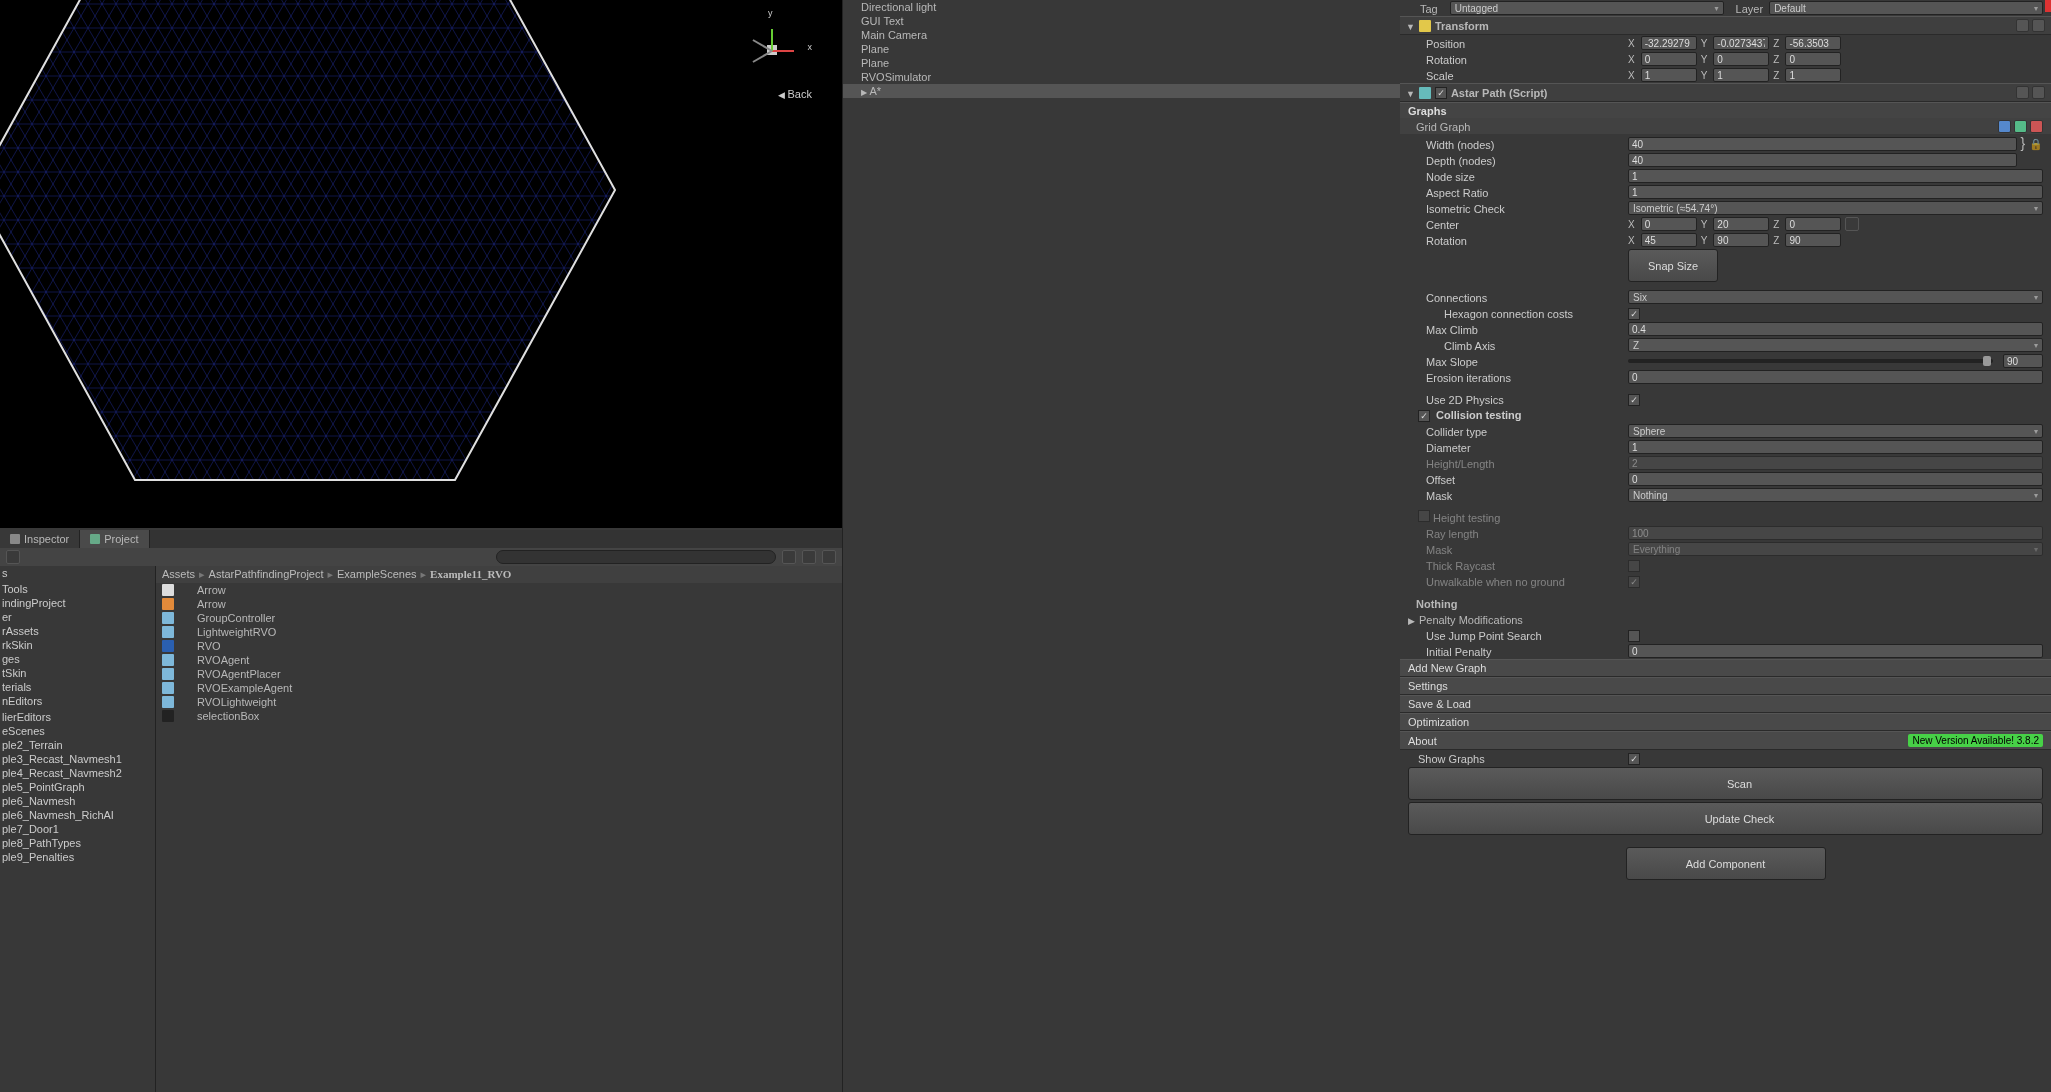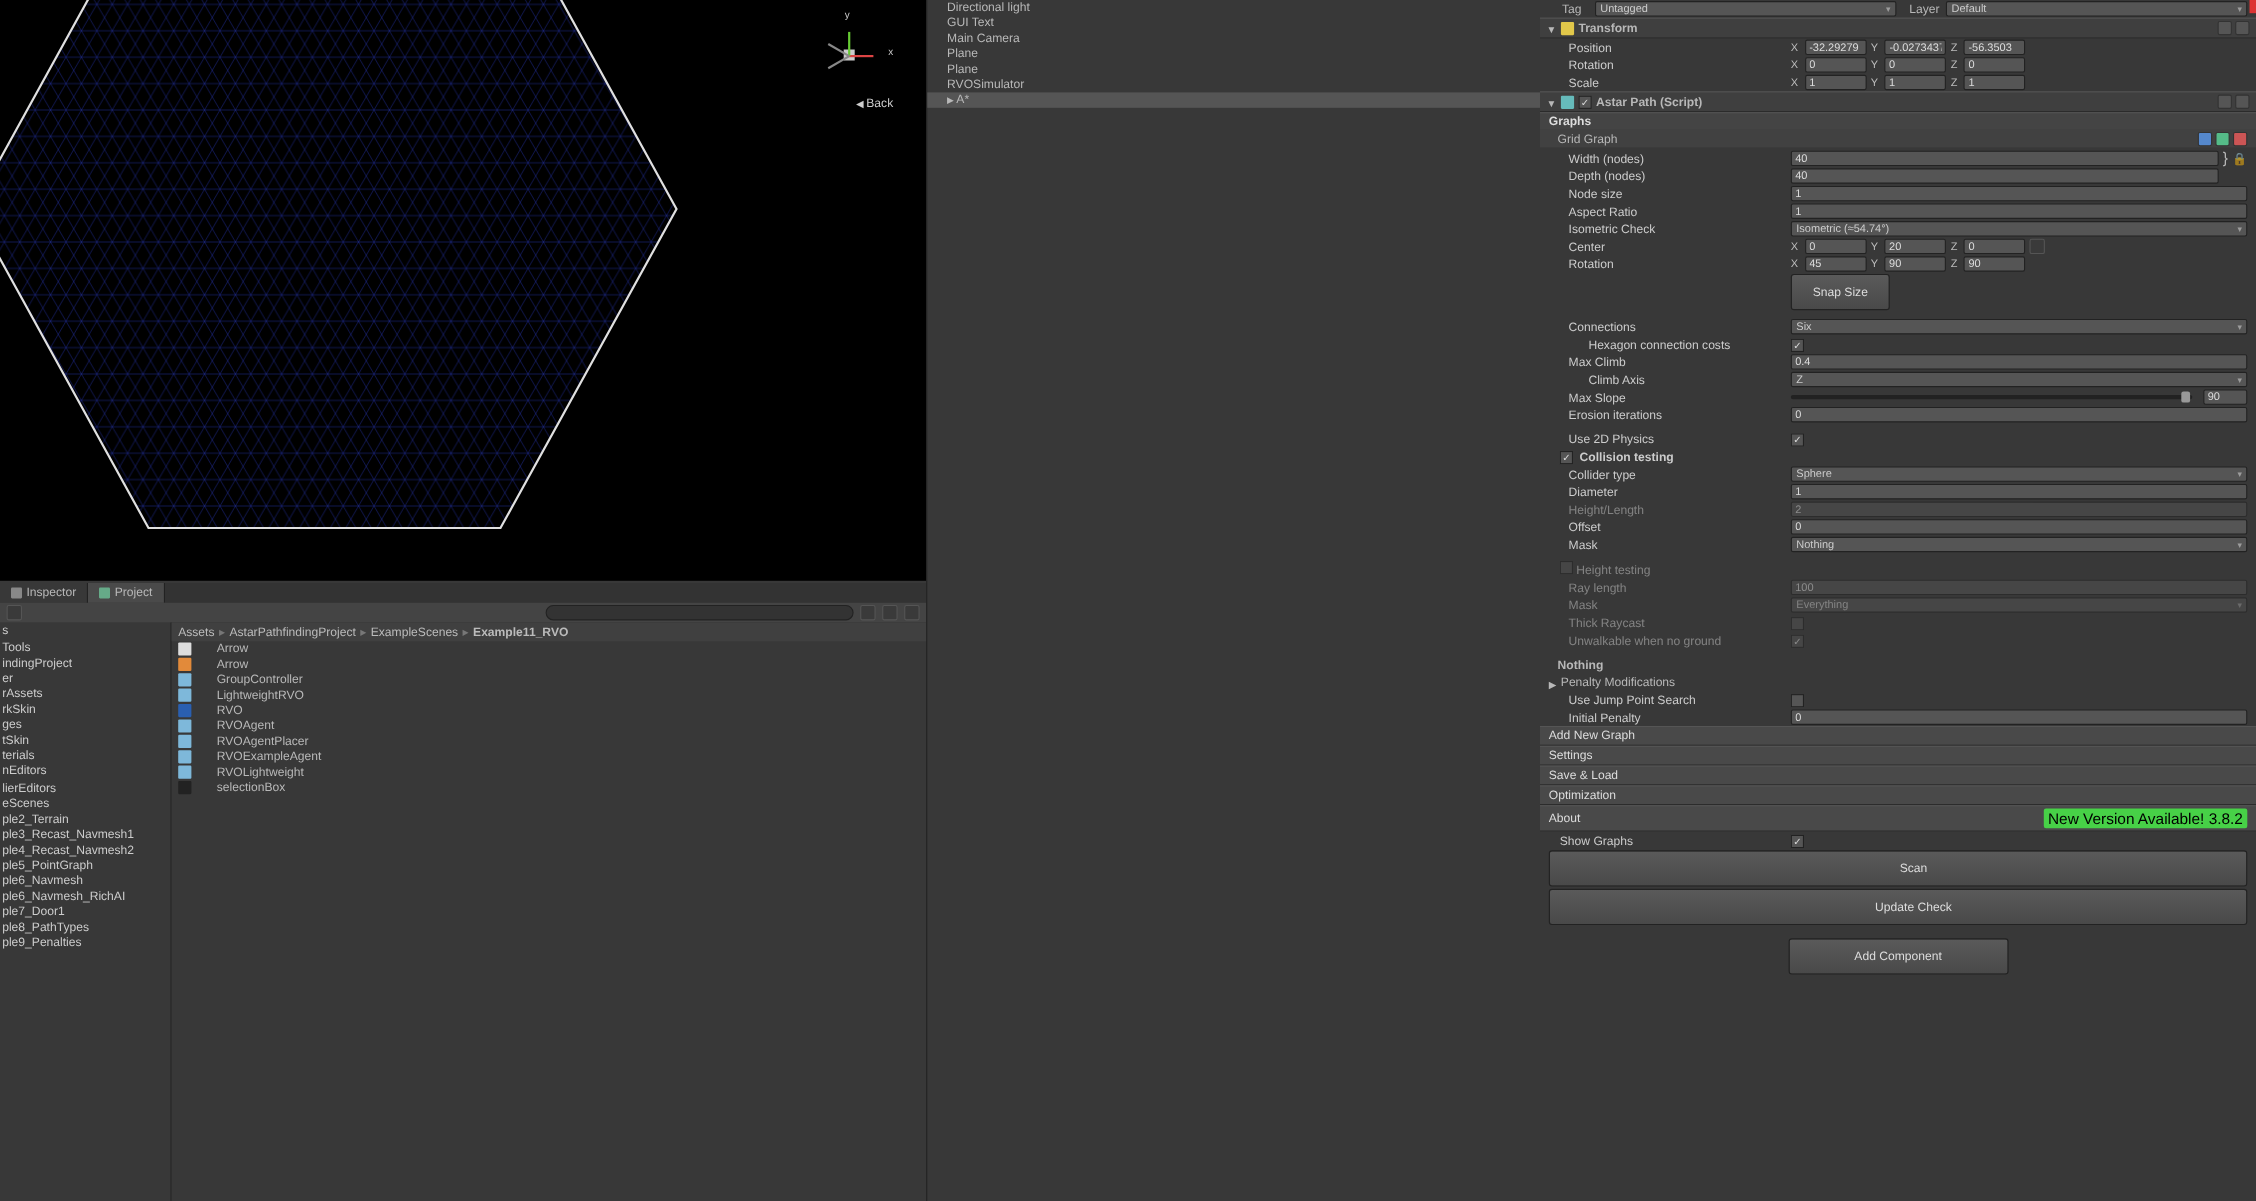--- a/index.html
+++ b/index.html
@@ -50,21 +50,21 @@
 .num-input,.text-input{background:#555;border:1px solid #222;color:#ddd;font-size:10px;height:14px;padding:0 3px;border-radius:2px;}
 .num-input{width:56px;}
 .dropdown{flex:1;background:#555;border:1px solid #222;color:#ccc;font-size:10px;height:14px;padding:0 4px;border-radius:2px;display:flex;align-items:center;justify-content:space-between;cursor:pointer;}
 .dropdown::after{content:'▾';font-size:8px;opacity:.6;margin-left:4px;}
 .axis-lbl{font-size:10px;color:#bbb;margin-right:2px;}
 .ck{width:12px;height:12px;border:1px solid #222;background:#555;display:inline-flex;align-items:center;justify-content:center;font-size:9px;cursor:pointer;}
 .ck.on::after{content:'✓';color:#ddd;}
 .btn{background:linear-gradient(#5a5a5a,#494949);border:1px solid #222;border-radius:3px;color:#ddd;font-size:11px;height:33px;display:flex;align-items:center;justify-content:center;cursor:pointer;}
 .btn.wide{flex:1;padding-left:28px;}
 .section-btn{background:#494949;border-top:1px solid #555;border-bottom:1px solid #2a2a2a;padding:2px 8px;cursor:pointer;font-size:11px;color:#ddd;}
-.badge-green{background:#47d147;color:#000;font-size:14px;padding:1px 4px;border-radius:2px;margin-left:auto;}
+.badge-green{background:#47d147;color:#000;font-size:10px;padding:1px 4px;border-radius:2px;margin-left:auto;}
 .fold{font-size:9px;margin-right:4px;cursor:pointer;}
 .comp-icon{width:12px;height:12px;background:#6a6;border-radius:1px;margin-right:4px;}
 .tool-icons{display:flex;gap:3px;margin-left:auto;}
 .tool-icons span{width:13px;height:13px;background:#555;border:1px solid #333;border-radius:2px;cursor:pointer;}
 .disabled{opacity:.5;}
 .slider-track{flex:1;height:4px;background:#222;border-radius:2px;position:relative;margin-right:6px;}
 .slider-thumb{position:absolute;right:2px;top:-3px;width:8px;height:10px;background:#999;border-radius:2px;}
 .err-strip{position:absolute;right:0;top:0;width:6px;background:#d33;height:12px;}
 </style>
 </head>
@@ -138,21 +138,21 @@
       <div class="folder-item">ple5_PointGraph</div>
       <div class="folder-item">ple6_Navmesh</div>
       <div class="folder-item">ple6_Navmesh_RichAI</div>
       <div class="folder-item">ple7_Door1</div>
       <div class="folder-item">ple8_PathTypes</div>
       <div class="folder-item">ple9_Penalties</div>
     </div>
 </div>
 
 <div class="asset-col">
-  <div class="breadcrumb" id="bc"><span>Assets</span><span class="sep">▸</span><span>AstarPathfindingProject</span><span class="sep">▸</span><span>ExampleScenes</span><span class="sep">▸</span><span style="font-weight: bold;">Example11_RVO</span></div>
+  <div class="breadcrumb" id="bc"><span>Assets</span><span class="sep">▸</span><span>AstarPathfindingProject</span><span class="sep">▸</span><span>ExampleScenes</span><span class="sep">▸</span><span style="font-weight: bold; font-family: Liberation Serif, serif;">Example11_RVO</span></div>
   <div id="asset-list">
       <div class="asset-item">
         <span class="asset-icon" style="background: rgb(221, 221, 221);"></span>
         <span>Arrow</span>
       </div>
       <div class="asset-item">
         <span class="asset-icon" style="background: rgb(226, 138, 58);"></span>
         <span>Arrow</span>
       </div>
       <div class="asset-item">

